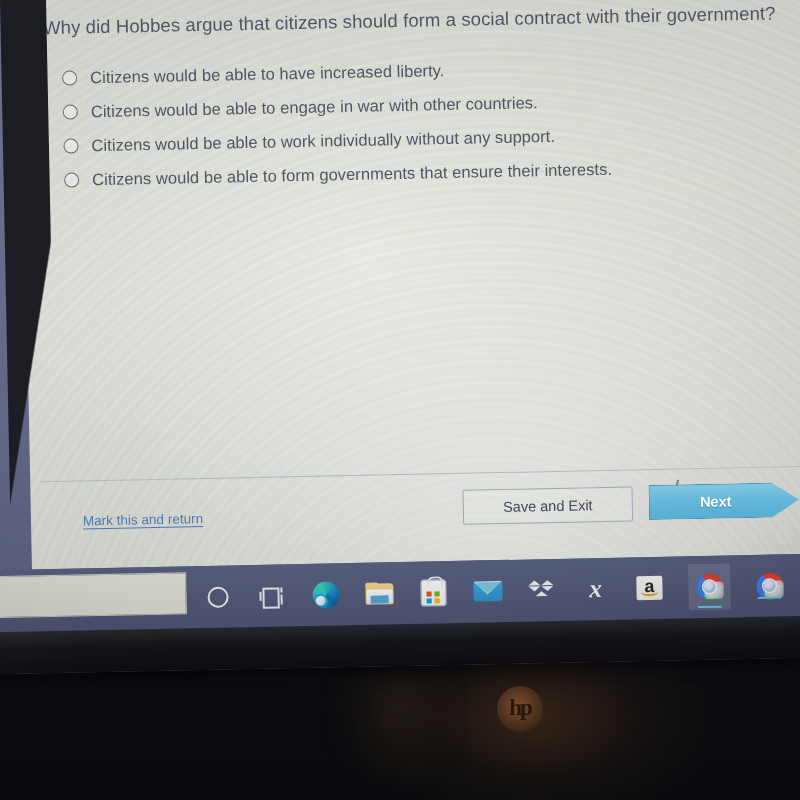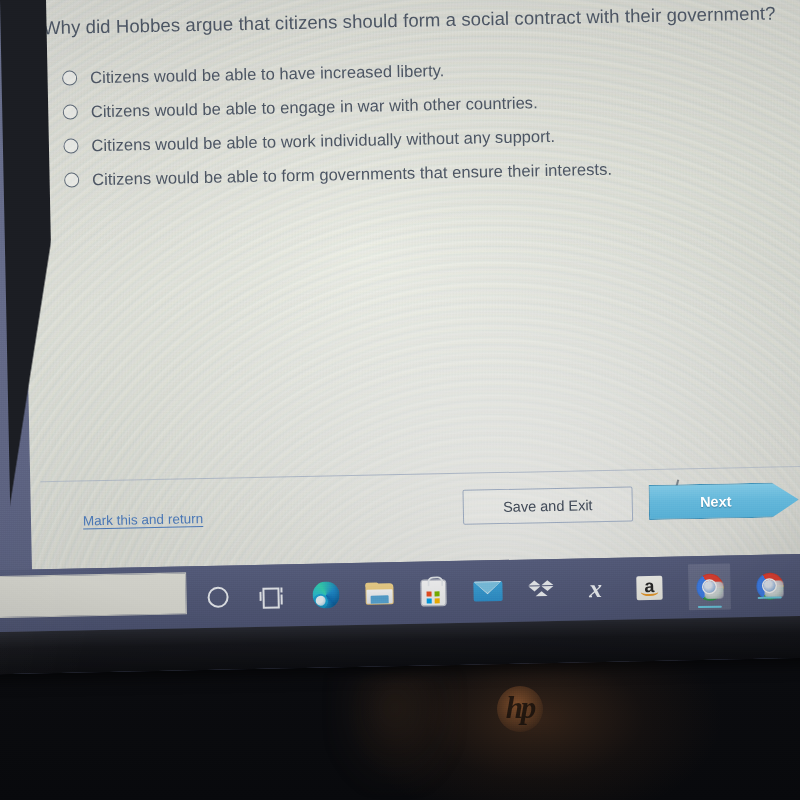--- a/index.html
+++ b/index.html
@@ -46,23 +46,22 @@
     border-radius: 50%;
     background: radial-gradient(circle at 44% 40%,
       rgba(171,104,56,0.62) 0%, rgba(128,78,42,0.40) 52%, rgba(60,38,22,0.10) 86%, rgba(0,0,0,0) 100%);
     filter: blur(0.6px);
     display: flex;
     align-items: center;
     justify-content: center;
   }
   .hp-logo .hp-text {
     font-family: "Liberation Serif", serif;
-    font-style: italic;
     font-weight: 700;
-    font-size: 31px;
+    font-size: 23px;
     letter-spacing: -2px;
     color: rgba(16,12,9,0.78);
     transform: translateY(-1px);
     user-select: none;
   }
 
   
   .bezel-smudge {
     position: absolute;
     left: 330px;

